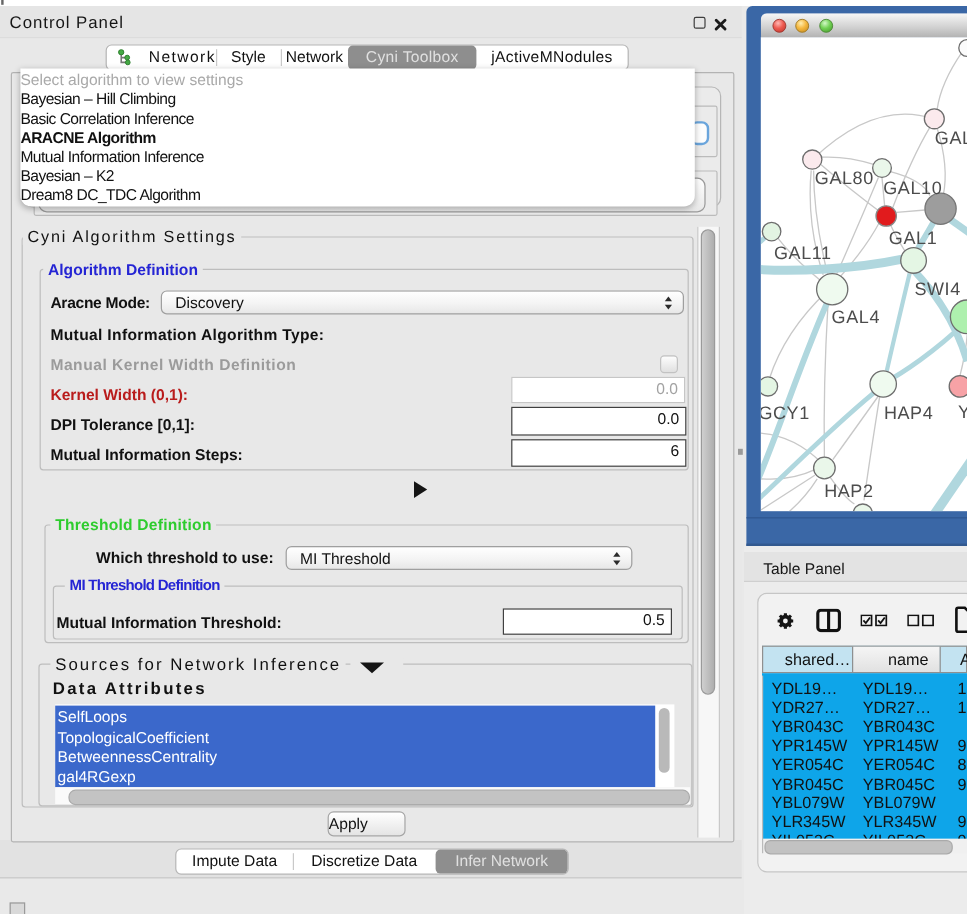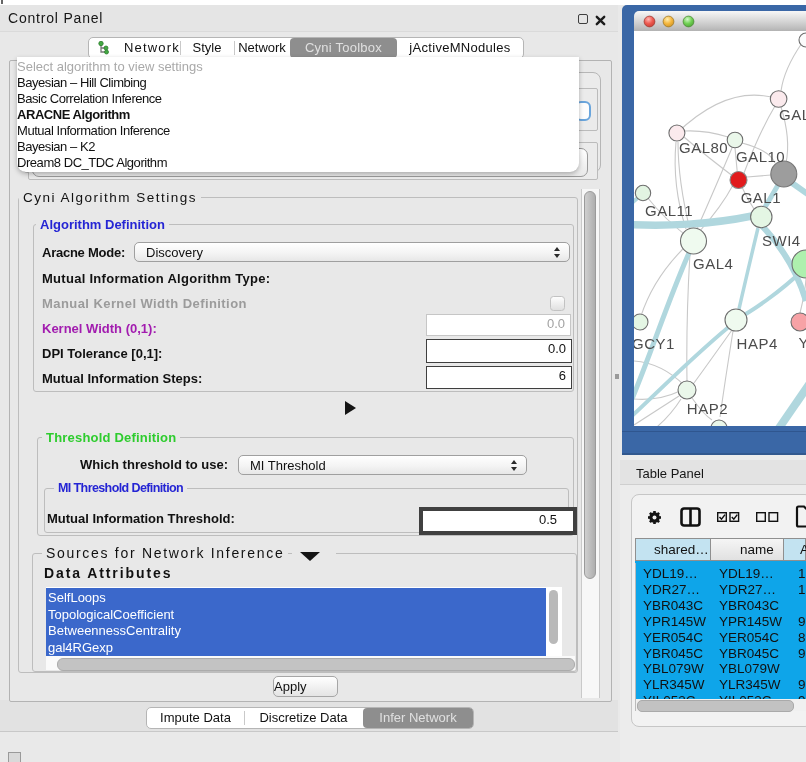--- a/index.html
+++ b/index.html
@@ -72,41 +72,41 @@
 <div class="gt b" style="left:36px;top:218px;color:#2525d4">Algorithm Definition</div>
 
 <div class="a f13 b" style="left:42px;top:245px;letter-spacing:-0.25px">Aracne Mode:</div>
 <div class="cb" style="left:134px;top:242px;width:434px;height:18px">
       <span class="t">Discovery</span>
       <span class="ud"></span>
     </div>
 <div class="a f13 b" style="left:42px;top:271px;letter-spacing:0.28px">Mutual Information Algorithm Type:</div>
 <div class="a f13 b" style="left:42px;top:296px;color:#9b9b9b;letter-spacing:0.43px">Manual Kernel Width Definition</div>
 <div class="a" style="left:550px;top:296px;width:13px;height:13px;background:linear-gradient(#fdfdfd,#e0e0e0);border:1px solid #c2c2c2;border-radius:3.5px"></div>
-<div class="a f13 b" style="left:42px;top:321px;color:#a21caf">Kernel Width (0,1):</div>
+<div class="a f13 b" style="left:42px;top:321px;color:#b91c1c">Kernel Width (0,1):</div>
 <div class="in" style="left:426px;top:314px;width:138px;height:19px;border:1px solid #c6c6c6;color:#a2a2a2;padding:1px 5px 0 0">0.0</div>
 <div class="a f13 b" style="left:42px;top:346px">DPI Tolerance [0,1]:</div>
 <div class="in" style="left:426px;top:339px;width:139px;height:21px;border:1.5px solid #3f3f3f;padding:1px 5px 0 0">0.0</div>
 <div class="a f13 b" style="left:42px;top:371px">Mutual Information Steps:</div>
 <div class="in" style="left:426px;top:366px;width:139px;height:20px;border:1.5px solid #3f3f3f;padding:1px 5px 0 0">6</div>
 
 <div class="tri-r" style="left:345px;top:401px"></div>
 
 <div class="gb" style="left:37px;top:437px;width:535px;height:97px"></div>
 <div class="gt b" style="left:42px;top:431px;color:#2ecc2e;letter-spacing:0.2px">Threshold Definition</div>
 <div class="a f13 b" style="left:80px;top:457px">Which threshold to use:</div>
 <div class="cb" style="left:238px;top:455px;width:287px;height:18px">
       <span class="t">MI Threshold</span>
       <span class="ud"></span>
     </div>
 
 <div class="gb" style="left:44px;top:488px;width:523px;height:43px"></div>
 <div class="gt b" style="left:54px;top:482px;color:#2525d4;font-size:12.5px;letter-spacing:-0.6px">MI Threshold Definition</div>
 <div class="a f13 b" style="left:47px;top:511px">Mutual Information Threshold:</div>
-<div class="in" style="left:419px;top:507px;width:134px;height:19px;border:4px solid #404040;padding:1px 16px 0 0">0.5</div>
+<div class="in" style="left:419px;top:507px;width:134px;height:19px;border:1px solid #404040;padding:1px 5px 0 0">0.5</div>
 
 <div class="gb" style="left:32px;top:553px;width:543px;height:117px"></div>
 <div class="gt" style="left:42px;top:547px;font-size:14px;letter-spacing:1.7px">Sources for Network Inference</div>
 <div class="a" style="left:292px;top:549px;width:44px;height:9px;background:#e8e8e8"></div>
 <div class="tri-d" style="left:300px;top:552px"></div>
 <div class="a b" style="left:44px;top:565px;font-size:14px;white-space:nowrap;letter-spacing:1.9px">Data Attributes</div>
 
 <div class="a" style="left:46px;top:587px;width:516px;height:69px;background:#fff"></div>
 <div class="a" style="left:46px;top:588px;width:500px;height:68px;background:#3b68cb"></div>
 <div class="a" style="left:48px;top:590px;color:#fff;font-size:13px;line-height:16.5px">SelfLoops<br>TopologicalCoefficient<br>BetweennessCentrality<br>gal4RGexp</div>

